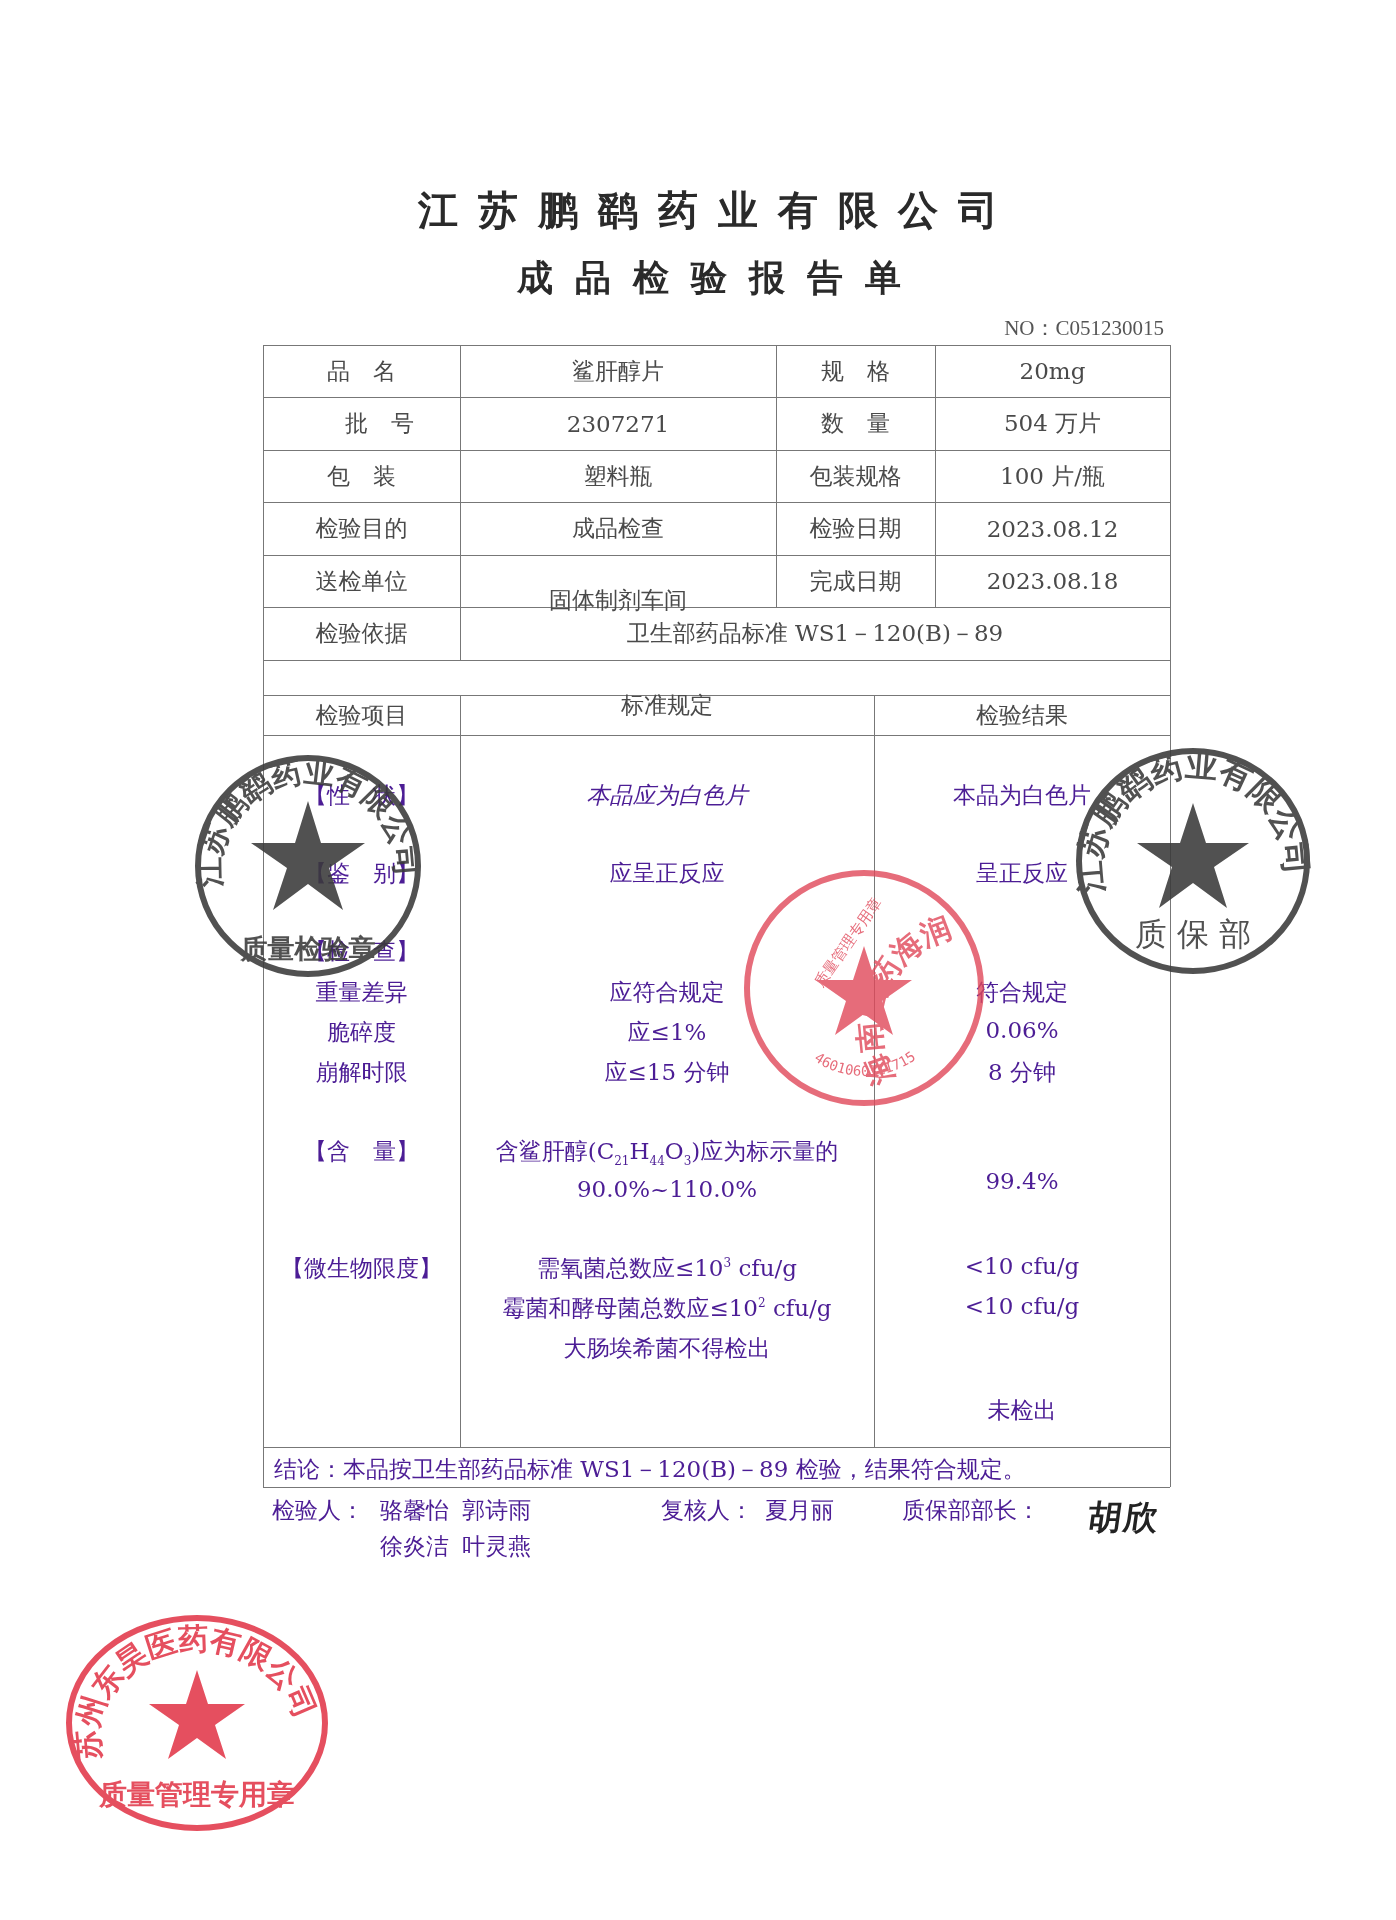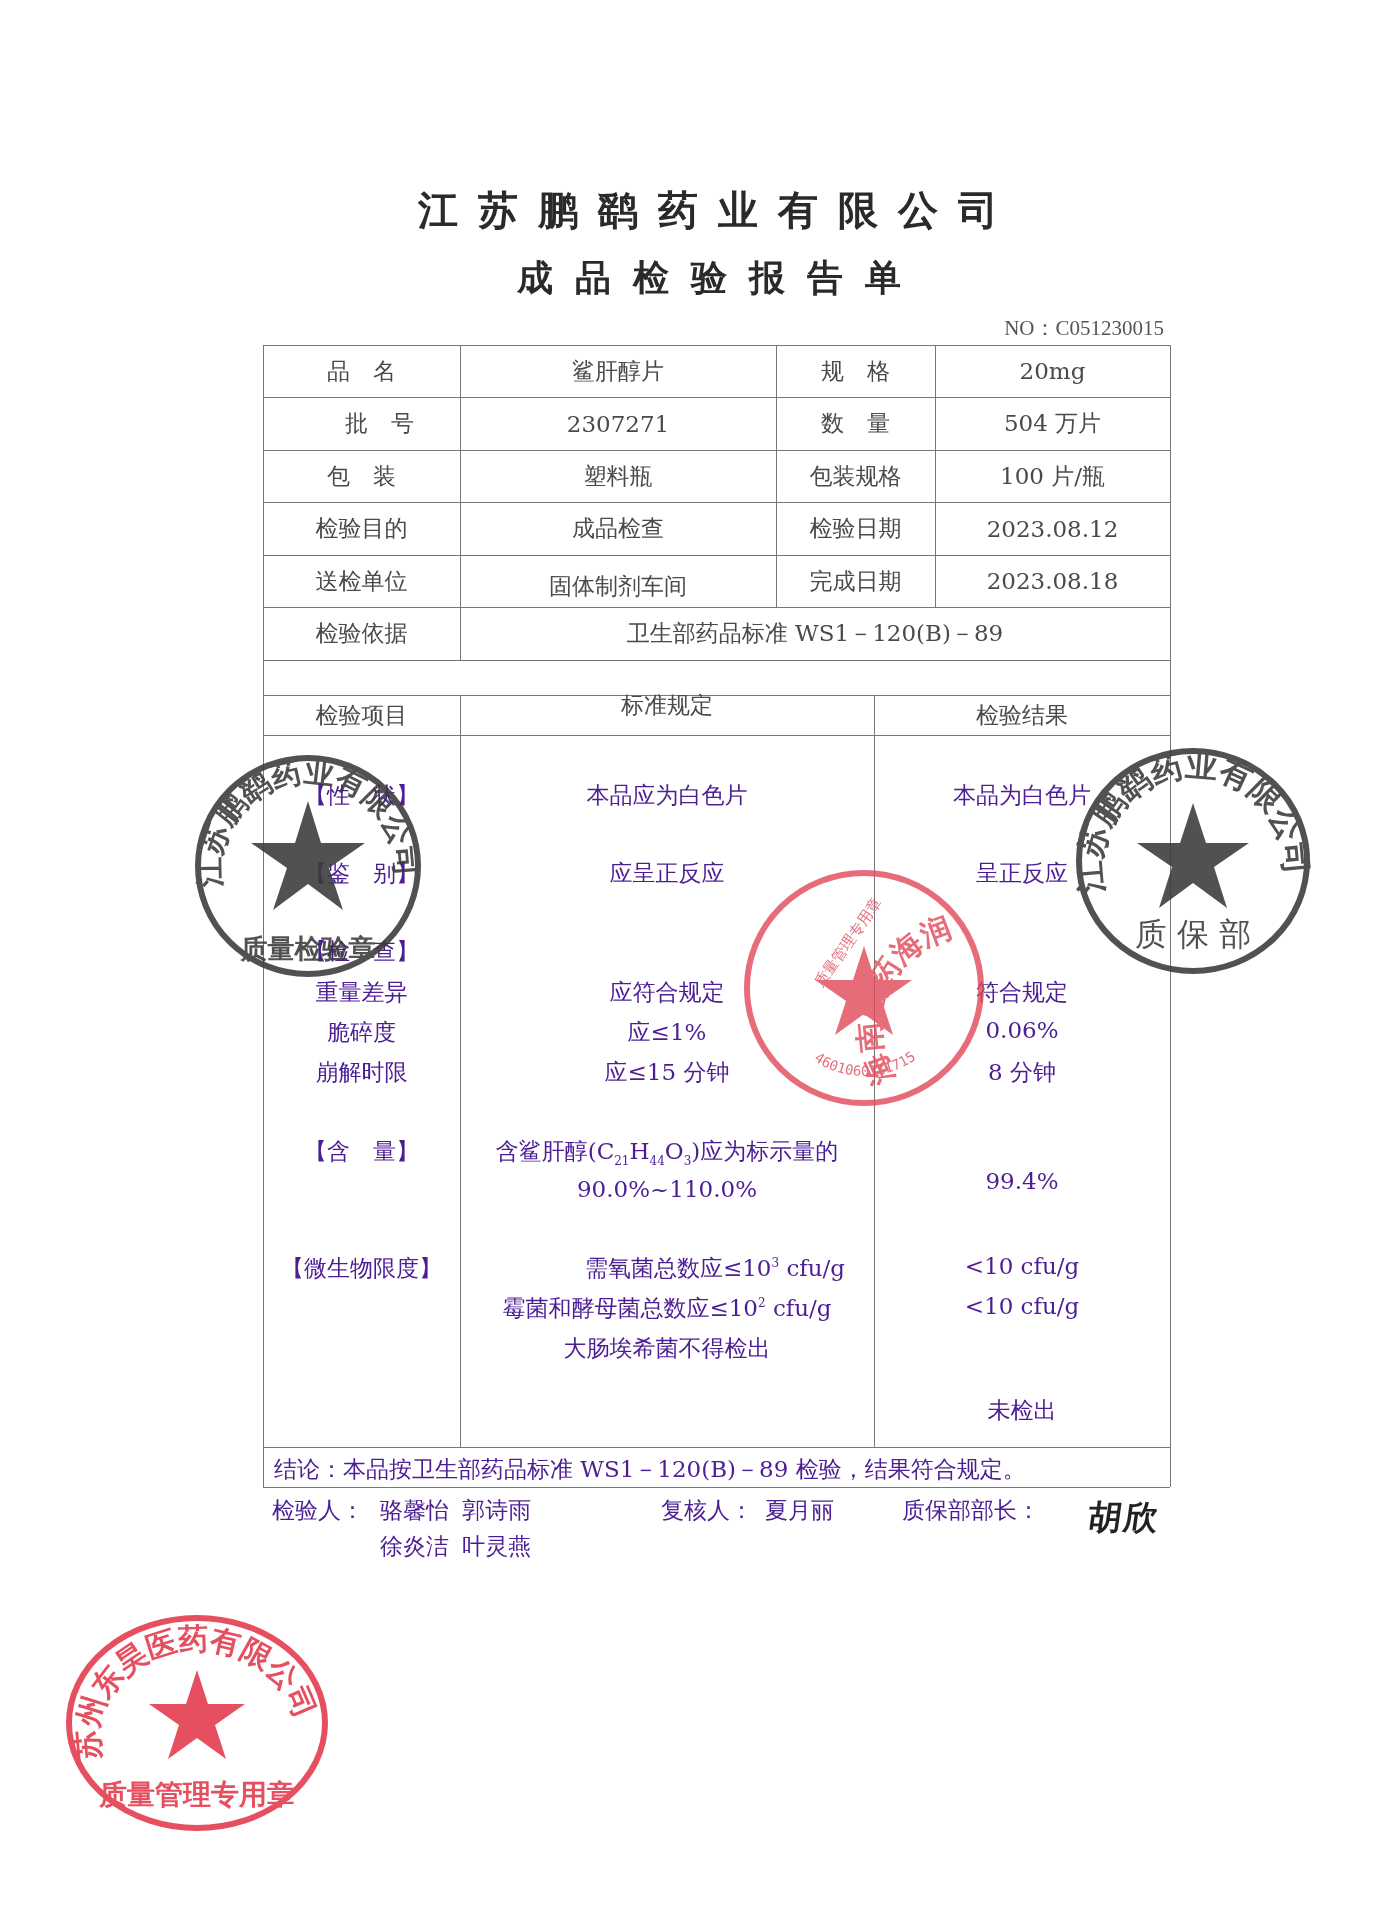--- a/index.html
+++ b/index.html
@@ -75,50 +75,50 @@
 <div class="cell" style="left:460px; width:316px; top:450px; height:52px;">塑料瓶</div>
 <div class="cell" style="left:776px; width:159px; top:450px; height:52px;">包装规格</div>
 <div class="cell" style="left:935px; width:235px; top:450px; height:52px;">100 片/瓶</div>
 
 <div class="cell" style="left:263px; width:197px; top:502px; height:53px;">检验目的</div>
 <div class="cell" style="left:460px; width:316px; top:502px; height:53px;">成品检查</div>
 <div class="cell" style="left:776px; width:159px; top:502px; height:53px;">检验日期</div>
 <div class="cell" style="left:935px; width:235px; top:502px; height:53px;">2023.08.12</div>
 
 <div class="cell" style="left:263px; width:197px; top:555px; height:52px;">送检单位</div>
-<div class="cell" style="left:460px; width:316px; top:560px; height:52px;">固体制剂车间</div>
+<div class="cell" style="left:460px; width:316px; top:574px; height:52px;">固体制剂车间</div>
 <div class="cell" style="left:776px; width:159px; top:555px; height:52px;">完成日期</div>
 <div class="cell" style="left:935px; width:235px; top:555px; height:52px;">2023.08.18</div>
 
 <div class="cell" style="left:263px; width:197px; top:607px; height:53px;">检验依据</div>
 <div class="cell" style="left:460px; width:710px; top:607px; height:53px;">卫生部药品标准 WS1－120(B)－89</div>
 
 <div class="cell" style="left:263px; width:197px; top:695px; height:40px;">检验项目</div>
 <div class="cell" style="left:460px; width:414px; top:669px; height:40px;margin-top:16px;">标准规定</div>
 <div class="cell" style="left:874px; width:296px; top:695px; height:40px;">检验结果</div>
 
 <div class="txt" style="left:263px; width:197px; top:780px;">【性　状】</div>
 <div class="txt" style="left:263px; width:197px; top:858px;">【鉴　别】</div>
 <div class="txt" style="left:263px; width:197px; top:936px;">【检　查】</div>
 <div class="txt" style="left:263px; width:197px; top:977px;">重量差异</div>
 <div class="txt" style="left:263px; width:197px; top:1017px;">脆碎度</div>
 <div class="txt" style="left:263px; width:197px; top:1057px;">崩解时限</div>
 <div class="txt" style="left:263px; width:197px; top:1136px;">【含　量】</div>
 <div class="txt" style="left:263px; width:197px; top:1253px;">【微生物限度】</div>
 
-<div class="txt" style="left:460px; width:414px; top:780px;">本品应为白色片</div>
+<div class="txt" style="left:460px; width:414px; top:780px;font-style:italic;">本品应为白色片</div>
 <div class="txt" style="left:460px; width:414px; top:858px;">应呈正反应</div>
 <div class="txt" style="left:460px; width:414px; top:977px;">应符合规定</div>
 <div class="txt" style="left:460px; width:414px; top:1017px;">应≤1%</div>
 <div class="txt" style="left:460px; width:414px; top:1057px;">应≤15 分钟</div>
 <div class="txt" style="left:460px; width:414px; top:1136px;">
   <span>含鲨肝醇(C</span><sub>21</sub><span>H</span><sub>44</sub><span>O</span><sub>3</sub><span>)应为标示量的</span>
 </div>
 <div class="txt" style="left:460px; width:414px; top:1176px;">90.0%~110.0%</div>
-<div class="txt" style="left:460px; width:414px; top:1253px;padding-left:48px;">
+<div class="txt" style="left:460px; width:414px; top:1253px;">
   <span>需氧菌总数应≤10</span><sup>3</sup><span> cfu/g</span>
 </div>
 <div class="txt" style="left:460px; width:414px; top:1293px;">
   <span>霉菌和酵母菌总数应≤10</span><sup>2</sup><span> cfu/g</span>
 </div>
 <div class="txt" style="left:460px; width:414px; top:1333px;">大肠埃希菌不得检出</div>
 
 <div class="txt" style="left:874px; width:296px; top:780px;">本品为白色片</div>
 <div class="txt" style="left:874px; width:296px; top:858px;">呈正反应</div>
 <div class="txt" style="left:874px; width:296px; top:977px;">符合规定</div>

